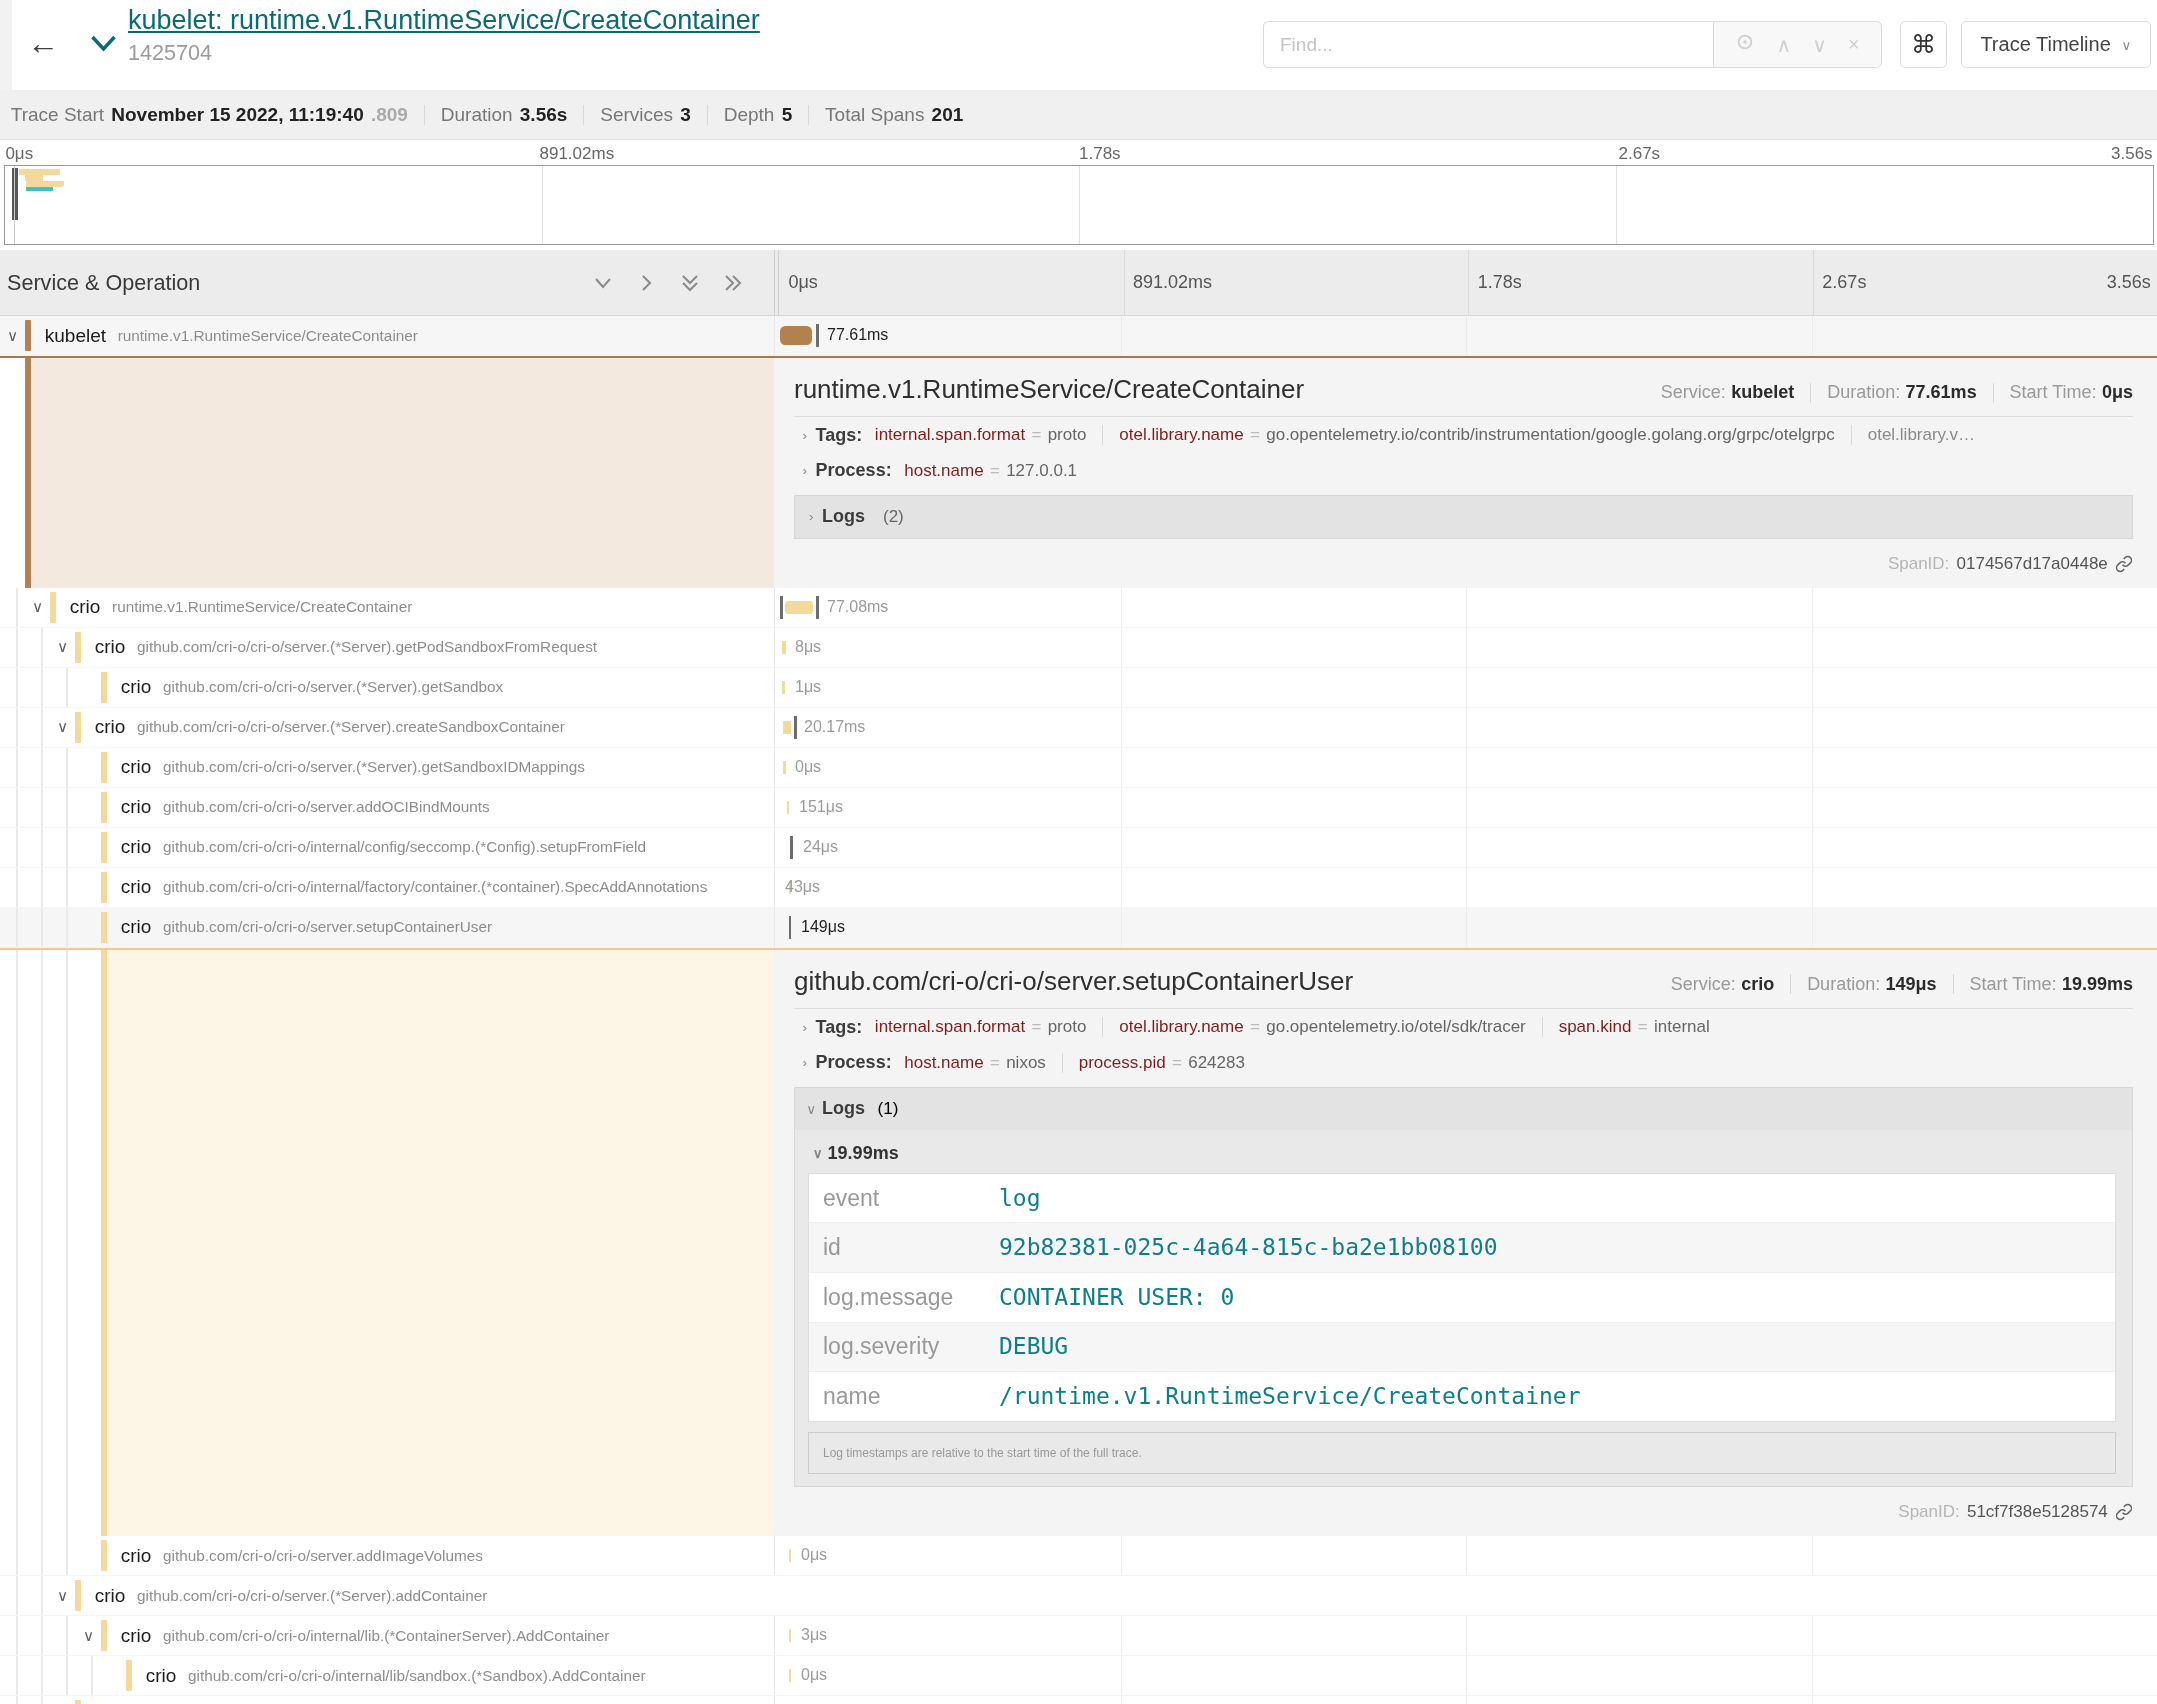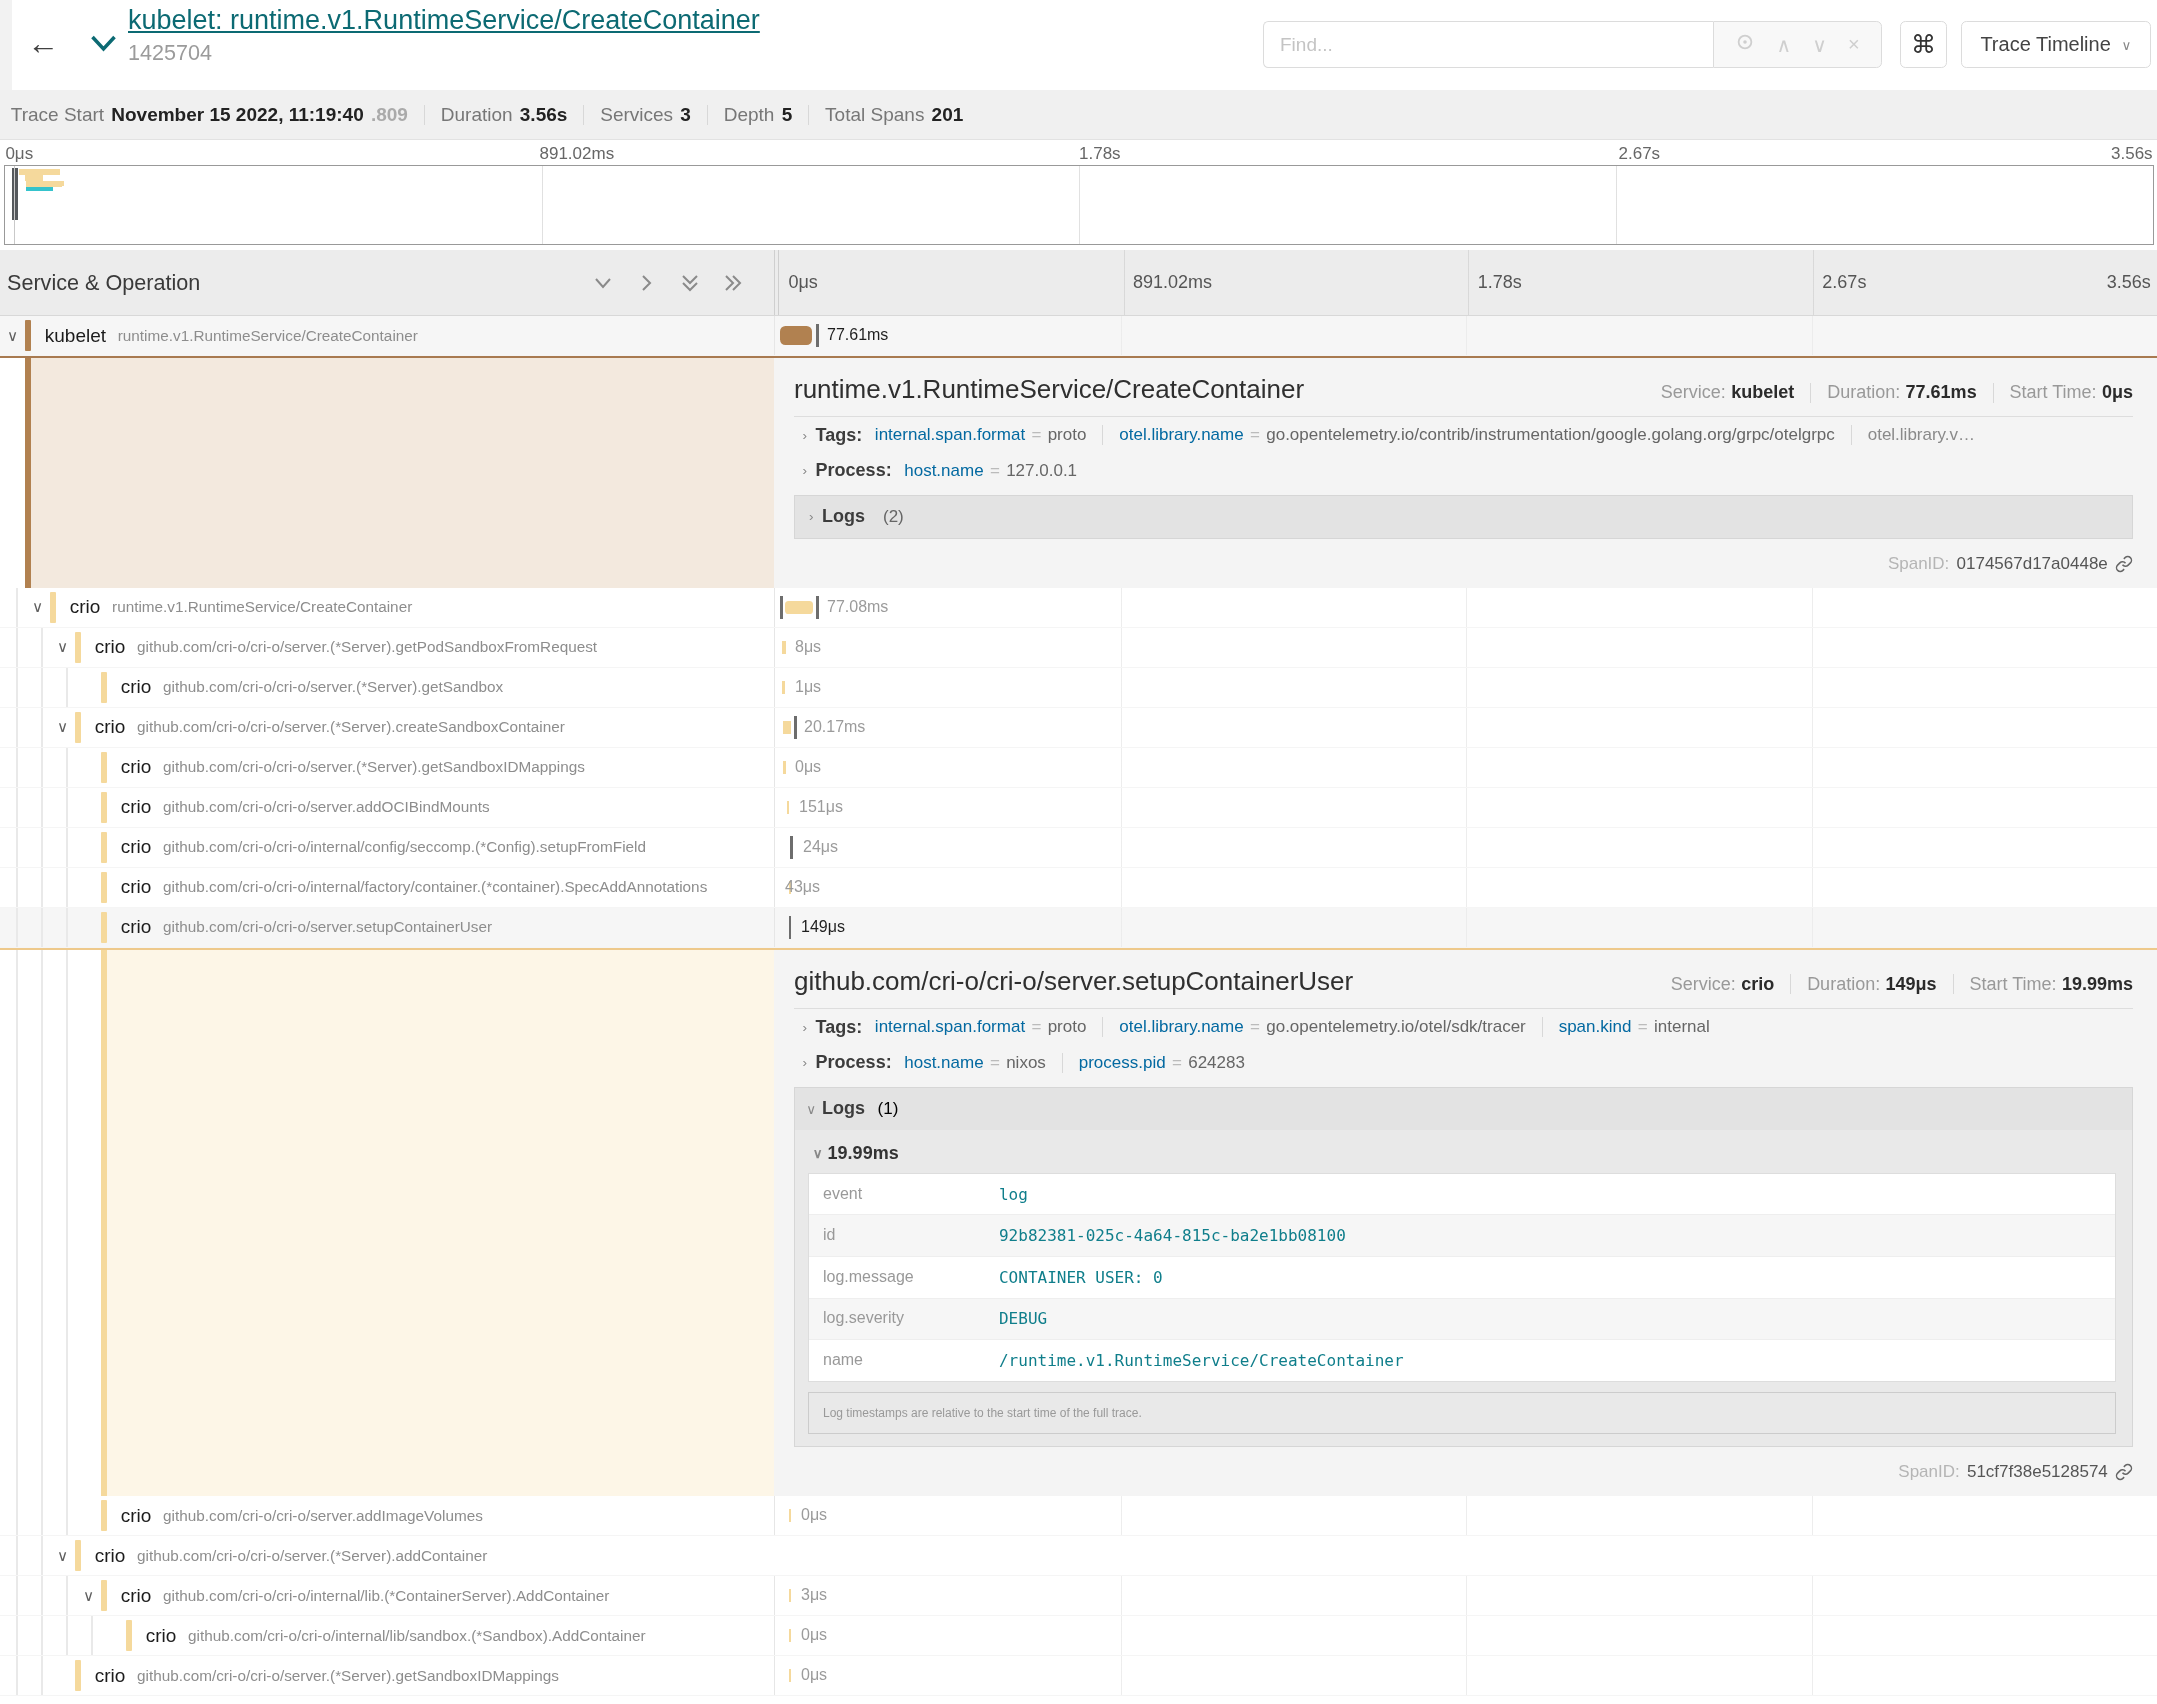--- a/index.html
+++ b/index.html
@@ -75,38 +75,38 @@
   .d-bar { width:6.3px; flex:none; }
   .d-fill { flex:1; }
   .d-card { flex:1; background:#f4f4f4; padding:16px 25px 14.4px 20px; }
   .dc-head { display:flex; align-items:baseline; border-bottom:0.9px solid #ddd; padding-bottom:10.8px; }
   .dc-title { font-size:26px; color:#2f2f2f; flex:1; white-space:nowrap; overflow:hidden; text-overflow:ellipsis; padding-right:18px; }
   .dc-meta { display:flex; align-items:center; font-size:18px; color:#999; white-space:nowrap; }
   .dc-meta b { color:#2b2b2b; margin-left:5.4px; }
   .kv-row { display:flex; align-items:center; padding:8px 0 6.3px 0; font-size:17px; cursor:pointer; overflow:hidden; }
   .caret { color:#888; font-size:13.5px; width:21.6px; text-align:center; flex:none; }
   .kv-label { font-weight:bold; color:#3c3c3c; font-size:18px; margin-right:12.6px; }
-  .kv-k { color:#0369a1; }
+  .kv-k { color:#7f1d1d; }
   .kv-eq { color:#bbb; margin:0 6.3px; }
   .kv-v { color:#666; }
   .trunc { color:#8a8a8a; }
   .logs-band { background:#e3e3e3; border:0.9px solid #d6d6d6; padding:10.8px 5.4px; margin-top:7.2px; display:flex; align-items:center; font-size:17px; cursor:pointer; }
   .logs-band .cnt { color:#666; margin-left:5.4px; }
   .spanid { display:flex; justify-content:flex-end; align-items:center; gap:7.2px; font-size:17px; color:#b5b5b5; margin-top:14.4px; }
   .spanid .sid { color:#555; }
   .spanid svg { cursor:pointer; }
 
   
   .logs2 { border:0.9px solid #d6d6d6; background:#e9e9e9; margin-top:7.2px; }
   .logs2-head { padding:10.8px 5.4px; display:flex; align-items:center; font-size:17px; cursor:pointer; background:#e3e3e3; }
   .logs2-body { padding:3.6px 16px 12.6px 12.6px; }
   .entry-head { padding:9px 0 9px 0; font-size:18px; color:#333; font-weight:bold; display:flex; align-items:center; cursor:pointer; }
   .entry-head .caret { width:20px; }
   .log-table { background:#fff; border:0.9px solid #ddd; }
-  .log-tr { display:flex; padding:10.8px 14.4px; font-size:16px; border-bottom:0.9px solid #eee; }
+  .log-tr { display:flex; padding:10.8px 14.4px; font-size:23px; border-bottom:0.9px solid #eee; }
   .log-tr:nth-child(even) { background:#f6f6f6; }
   .log-tr:last-child { border-bottom:none; }
   .log-k { width:176px; flex:none; color:#999; }
   .log-v { font-family:"DejaVu Sans Mono", monospace; color:#0f7e8b; white-space:nowrap; }
   .footnote { border:0.9px solid #ccc; background:#e9e9e9; color:#999; font-size:12px; padding:12.6px 14.4px; margin-top:10.8px; }
 </style>
 </head>
 <body>
 
 <div class="page">

